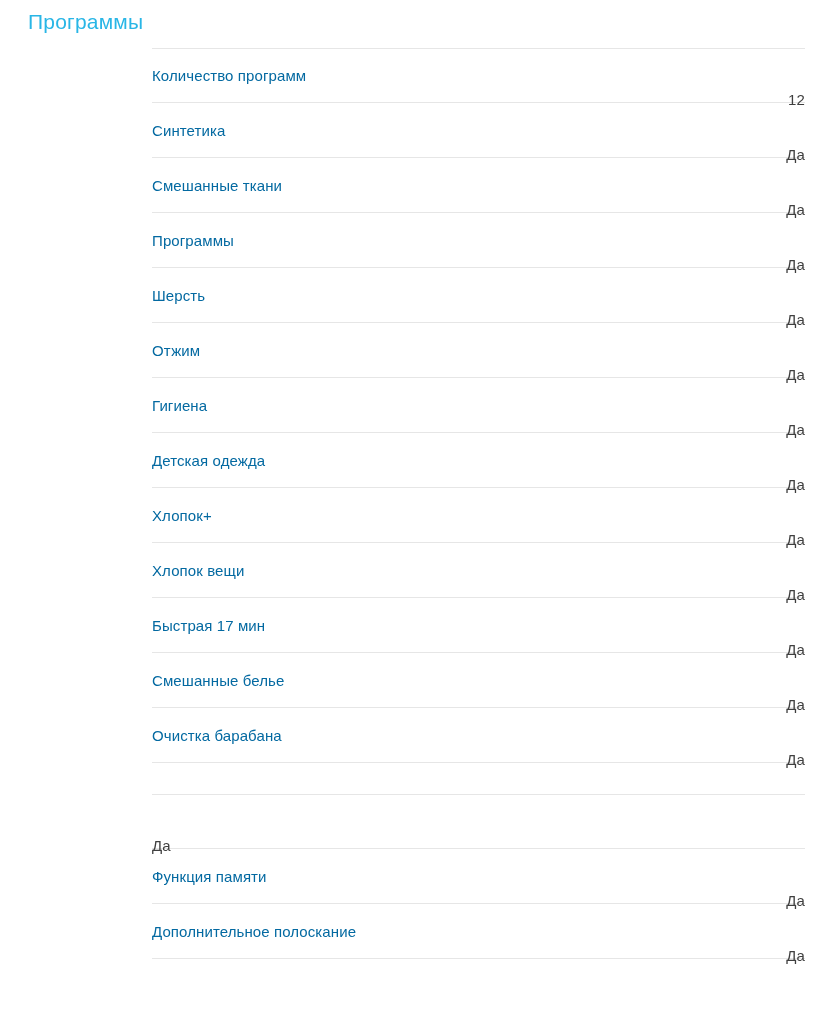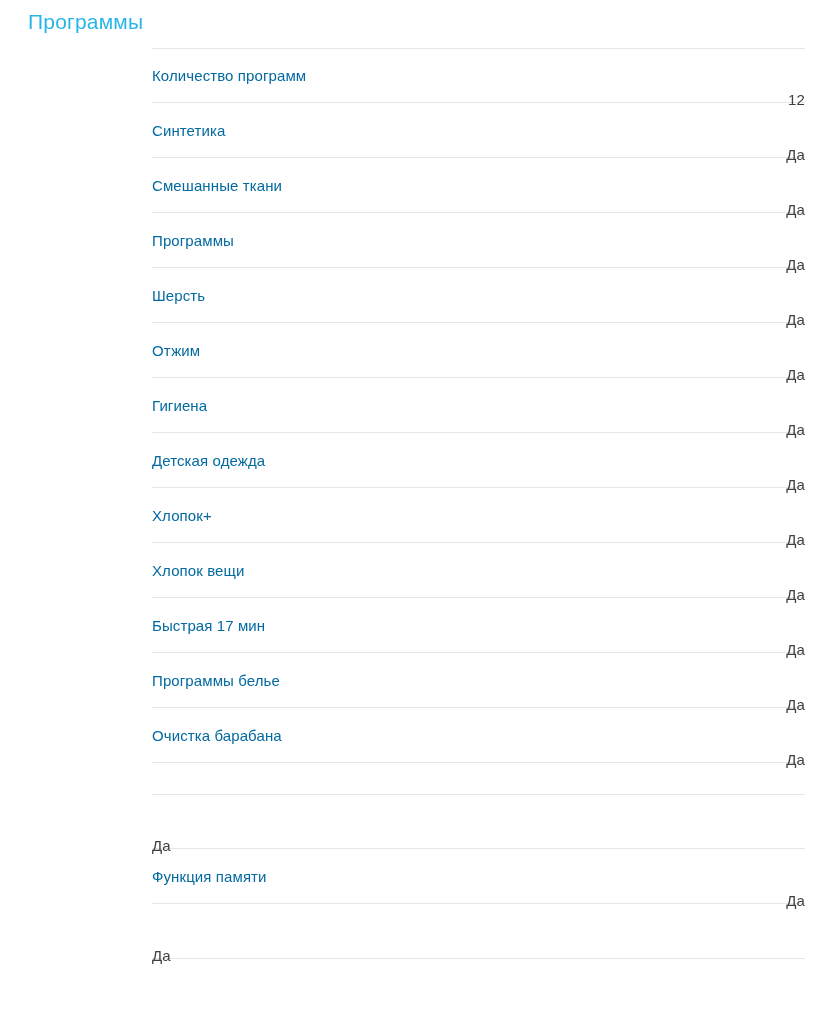--- a/index.html
+++ b/index.html
@@ -120,21 +120,21 @@
       </div>
       <div class="row">
         <span class="row-label">Хлопок вещи</span>
         <span class="row-value">Да</span>
       </div>
       <div class="row">
         <span class="row-label">Быстрая 17 мин</span>
         <span class="row-value">Да</span>
       </div>
       <div class="row">
-        <span class="row-label">Программы белье</span>
+        <span class="row-label">Смешанные белье</span>
         <span class="row-value">Да</span>
       </div>
       <div class="row">
         <span class="row-label">Очистка барабана</span>
         <span class="row-value">Да</span>
       </div>
 
     </div>
   </div>
 
@@ -144,19 +144,20 @@
     <div class="rows">
 
       <div class="row">
         <span class="row-value">Да</span>
       </div>
       <div class="row">
         <span class="row-label">Функция памяти</span>
         <span class="row-value">Да</span>
       </div>
       <div class="row">
+        <span class="row-label">Дополнительное полоскание</span>
         <span class="row-value">Да</span>
       </div>
 
     </div>
   </div>
 
 </div>
 
 </body></html>

